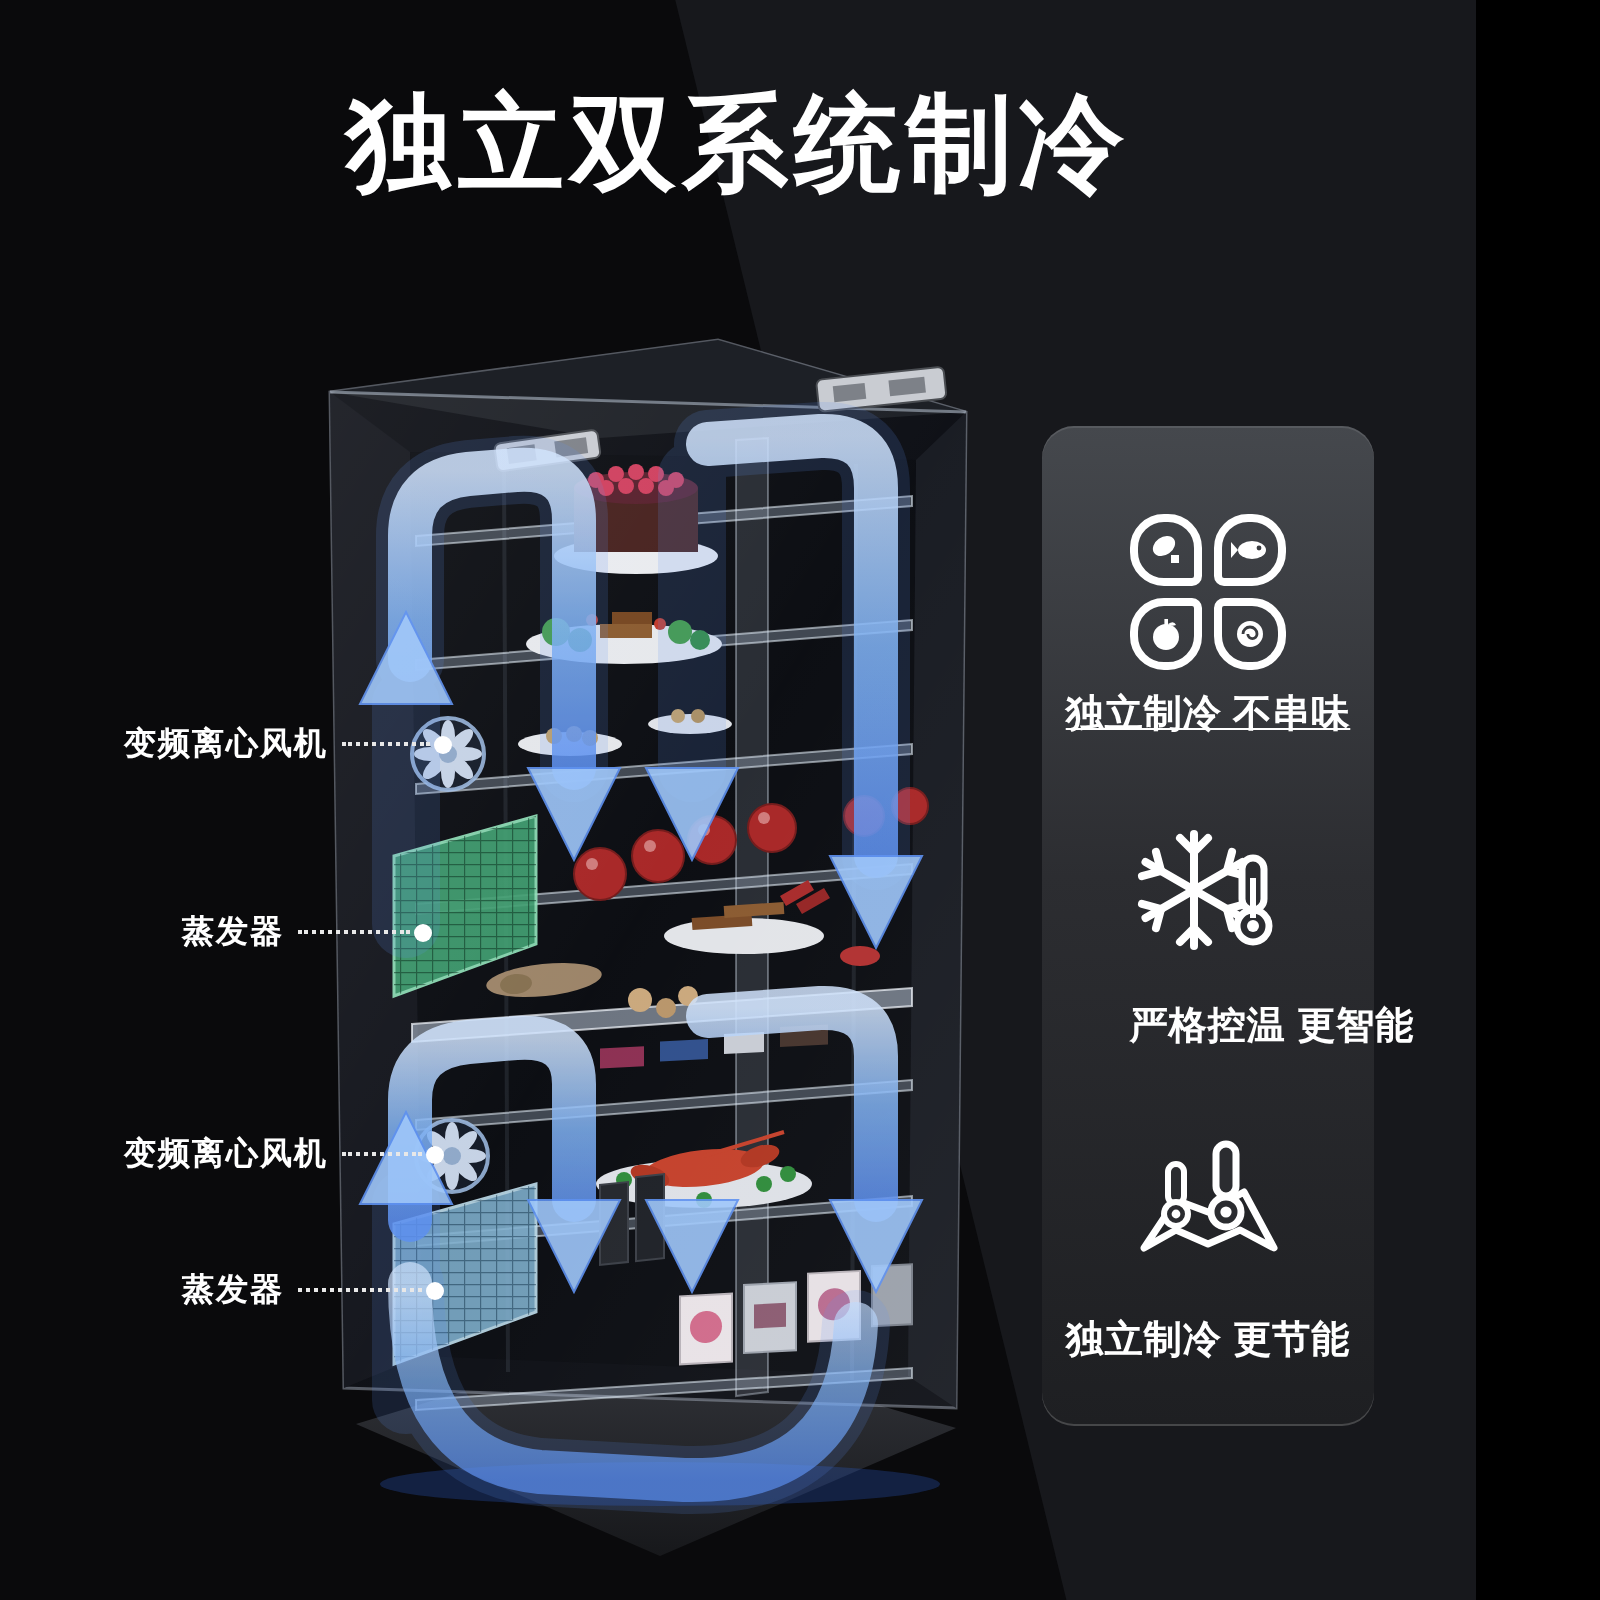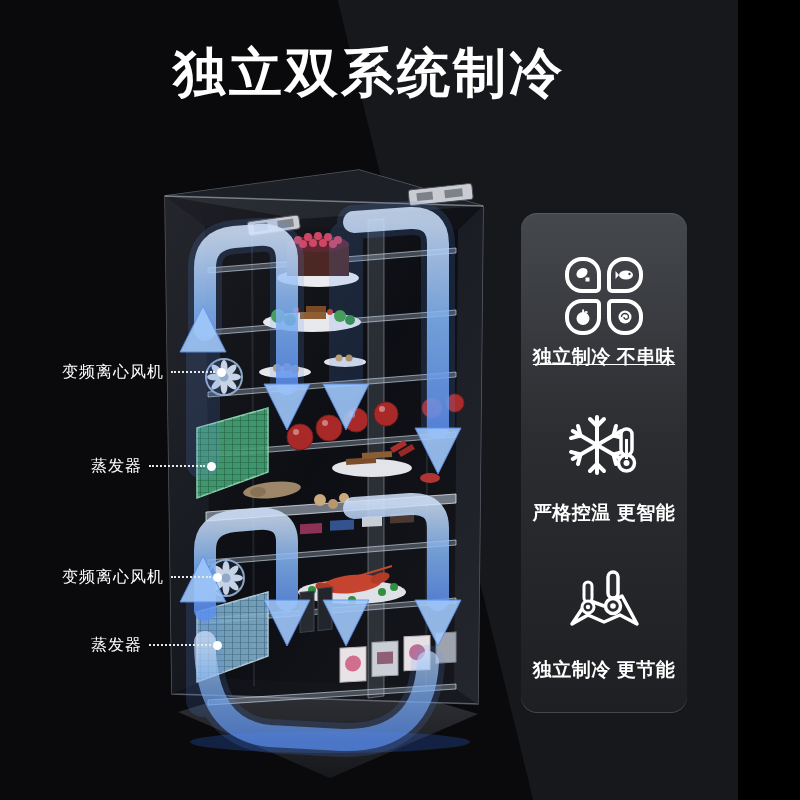--- a/index.html
+++ b/index.html
@@ -19,41 +19,41 @@
     color:#ffffff;font-size:53px;font-weight:900;letter-spacing:3px;line-height:1.1;
   }
   .subtitle{
     position:absolute;left:0;top:114px;width:100%;text-align:center;
     color:#efefef;font-size:26px;font-weight:500;letter-spacing:2px;
   }
   
   .fridge-svg{position:absolute;left:0;top:0;width:800px;height:800px;}
   
   .callout{position:absolute;display:flex;align-items:center;height:20px;}
-  .callout .txt{color:#ffffff;font-size:16px;font-weight:400;letter-spacing:1px;white-space:nowrap;}
+  .callout .txt{color:#ffffff;font-size:16px;font-weight:700;letter-spacing:1px;white-space:nowrap;}
   .callout .dots{border-top:2px dotted #e8e8e8;height:0;margin-left:7px;}
   .callout .dot{width:9px;height:9px;border-radius:50%;background:#ffffff;margin-left:2px;flex:none;}
   #lbl1{left:62px;top:362px;} #lbl1 .dots{width:44px;}
   #lbl2{left:91px;top:456px;} #lbl2 .dots{width:56px;}
   #lbl3{left:62px;top:567px;} #lbl3 .dots{width:40px;}
   #lbl4{left:91px;top:635px;} #lbl4 .dots{width:62px;}
   
   .panel{
     position:absolute;left:521px;top:213px;width:166px;height:500px;
     border-radius:16px;
     background:linear-gradient(180deg,#45484d 0%,#2c2d31 45%,#1e1f22 100%);
     box-shadow:inset 0 -1px 0 rgba(255,255,255,0.18), inset 0 1px 0 rgba(255,255,255,0.10);
   }
   .feature-icon{position:absolute;left:0;width:166px;display:flex;justify-content:center;}
   .feature-label{
     position:absolute;left:0;width:166px;text-align:center;
     color:#ffffff;font-size:19px;font-weight:700;letter-spacing:0.5px;white-space:nowrap;
   }
   #fi1{top:44px;} #fl1{top:131px;text-decoration:underline;}
-  #fi2{top:198px;} #fl2{top:287px;}
+  #fi2{top:198px;} #fl2{top:287px;padding-left:32px;}
   #fi3{top:355px;} #fl3{top:444px;}
   
   .clover{display:grid;grid-template-columns:36px 36px;grid-template-rows:36px 36px;gap:6px;}
   .petal{border:4px solid #fff;box-sizing:border-box;display:flex;align-items:center;justify-content:center;}
   .petal.tl{border-radius:17px 17px 5px 17px;}
   .petal.tr{border-radius:17px 17px 17px 5px;}
   .petal.bl{border-radius:17px 5px 17px 17px;}
   .petal.br{border-radius:5px 17px 17px 17px;}
   
   .slide-tab{

